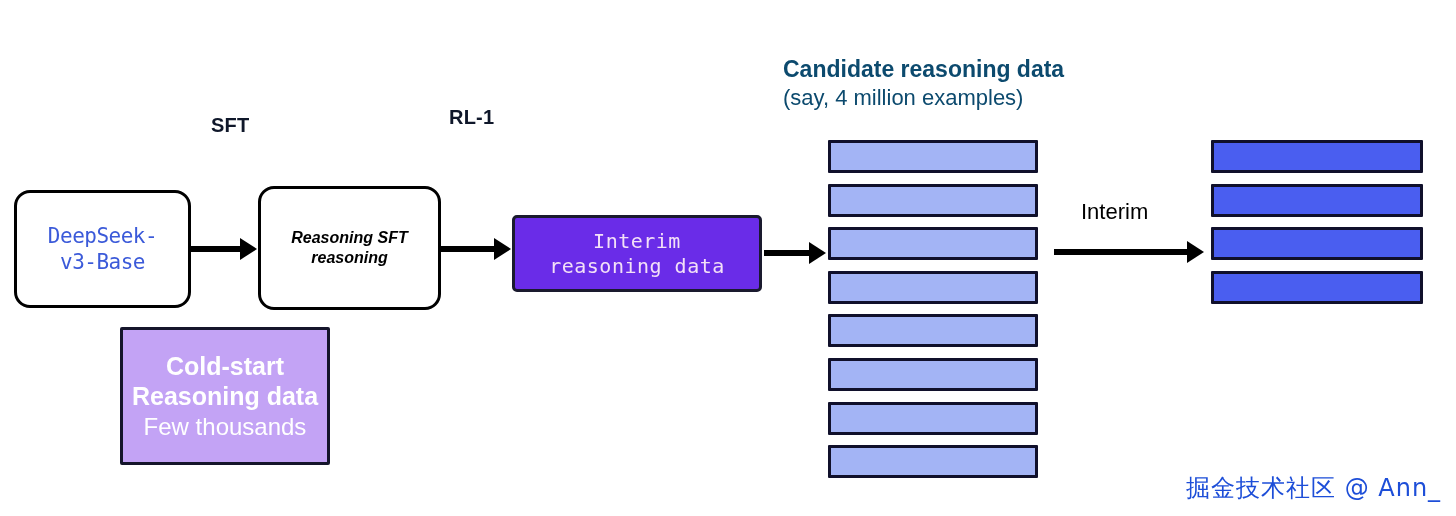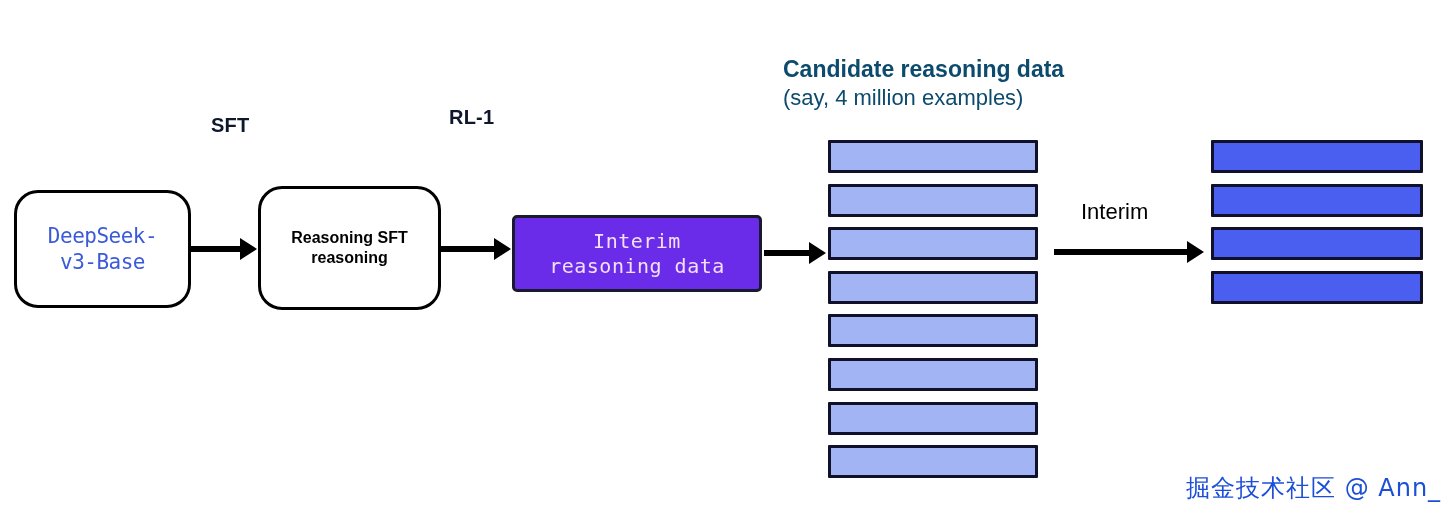--- a/index.html
+++ b/index.html
@@ -26,21 +26,21 @@
     color: #0f172a;
     letter-spacing: 0.2px;
     white-space: nowrap;
   }
 
   
   .node-box {
     position: absolute;
     box-sizing: border-box;
     border: 3px solid #000000;
-    border-radius: 24px;
+    border-radius: 16px;
     background: #ffffff;
     display: flex;
     align-items: center;
     justify-content: center;
     text-align: center;
     line-height: 1.25;
   }
   .node-box.mono {
     font-family: "DejaVu Sans Mono", monospace;
     font-size: 21px;
@@ -171,34 +171,39 @@
   <div class="stage-label" style="left: 211px; top: 114px;">SFT</div>
   <div class="stage-label" style="left: 449px; top: 106px;">RL-1</div>
 
   <div class="node-box mono" data-box="diagram.nodes.0" style="left: 14px; top: 190px; width: 177px; height: 118px;">
     <div>
       <span>DeepSeek-</span><br>
       <span>v3-Base</span>
     </div>
   </div>
 
-  <div class="node-box sans" data-box="diagram.nodes.1" style="left: 258px; top: 186px; width: 183px; height: 124px;">
+  <div class="node-box sans" data-box="diagram.nodes.1" style="left: 258px; top: 186px; width: 183px; height: 124px; font-style: italic;">
     <div>
       <span>Reasoning SFT</span><br>
       <span>reasoning</span>
     </div>
   </div>
 
   <div class="node-box purple" data-box="diagram.nodes.2" style="left: 512px; top: 215px; width: 250px; height: 77px;">
     <div>
       <span>Interim</span><br>
       <span>reasoning data</span>
     </div>
   </div>
 
+  <div class="data-box" data-box="diagram.cold_start" style="left: 120px; top: 327px; width: 210px; height: 138px; background: rgb(195, 163, 245);">
+    <span class="l1">Cold-start</span>
+    <span class="l2">Reasoning data</span>
+    <span class="l3">Few thousands</span>
+  </div>
 
   <div class="arrow" style="left: 191px; top: 245px; width: 66px;">
     <div class="shaft" style="width: 51px;"></div>
     <div class="head" style="left: 49px;"></div>
   </div>
   <div class="arrow" style="left: 441px; top: 245px; width: 70px;">
     <div class="shaft" style="width: 55px;"></div>
     <div class="head" style="left: 53px;"></div>
   </div>
   <div class="arrow" style="left: 764px; top: 249px; width: 62px;">

